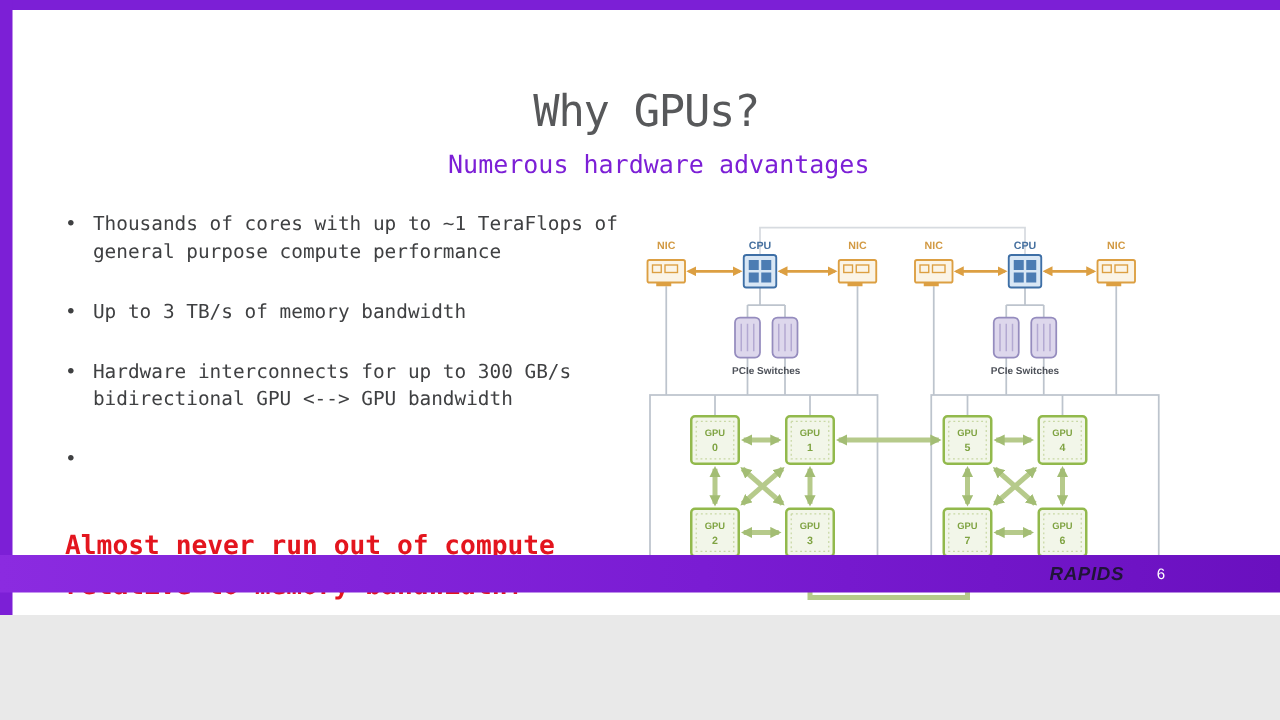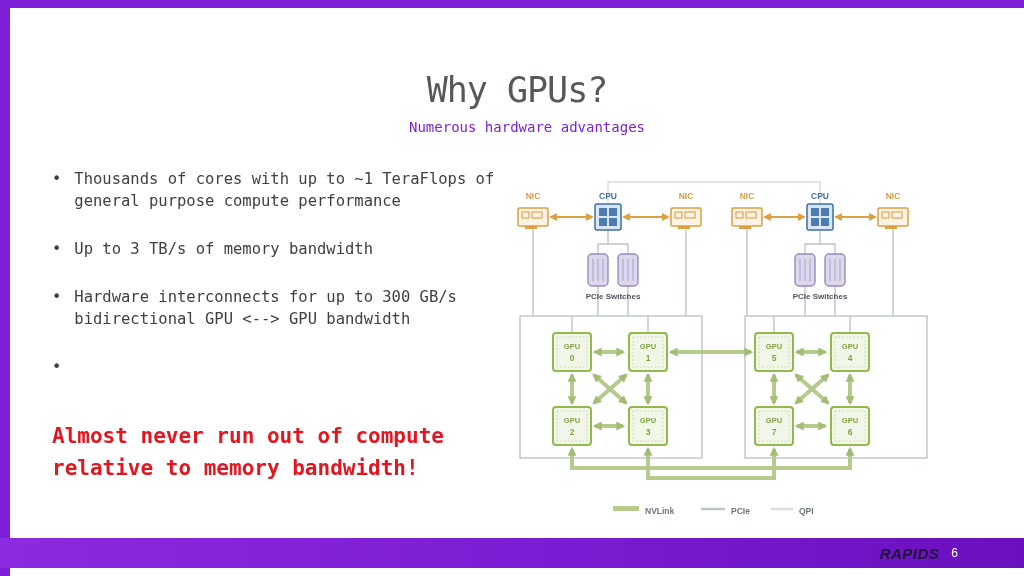--- a/index.html
+++ b/index.html
@@ -1,37 +1,37 @@
 <!DOCTYPE html>
 <html style="--accent: #7c1fd6; --red: #e3151e; --nvlink-green: #b6ca8b; --gpu-green: #92b94c; --pcie-gray: #bdc4cd; --qpi-gray: #d7dbe0; --nic-orange: #dc9f42; --cpu-blue: #3e6fa6; --switch-purple: #958cbe;"><head>
 <meta charset="utf-8">
 <style>
   :root{
     --accent:#7c1fd6;
     --red:#e3151e;
   }
   html,body{margin:0;padding:0;background:#e9e9e9;}
   .slide{
-    position:relative;width:1024px;height:576px;background:#ffffff;
+    position:relative;width:1024px;height:492px;background:#ffffff;
     font-family:"DejaVu Sans Mono",monospace;overflow:hidden;
   }
   .strip-top{position:absolute;top:0;left:0;width:1024px;height:8px;background:var(--accent);}
   .strip-left{position:absolute;top:0;left:0;width:10px;height:576px;background:var(--accent);}
   .footer{
-    position:absolute;bottom:8px;left:0;width:1024px;height:30px;box-sizing:border-box;
+    position:absolute;bottom:18px;left:0;width:1024px;height:30px;box-sizing:border-box;
     background:linear-gradient(90deg,#8b2be0 0%,#7a1cd3 55%,#6a10bf 100%);
-    display:flex;align-items:center;justify-content:flex-end;gap:12px;padding-right:66px;
+    display:flex;align-items:center;justify-content:flex-end;gap:26px;padding-right:92px;
   }
   .brand{font-family:"Liberation Sans",sans-serif;font-weight:bold;font-style:italic;
          color:#201438;font-size:15px;letter-spacing:.5px;}
   .page-num{font-family:"Liberation Sans",sans-serif;color:#ffffff;font-size:12px;}
 
   .title-wrap{position:absolute;left:10px;right:0;top:70px;text-align:center;}
   .title{font-size:35px;color:#57585a;letter-spacing:-1px;}
-  .subtitle{margin-top:9px;font-size:14px;color:var(--accent);margin-left:20px;}
+  .subtitle{margin-top:9px;font-size:20px;color:var(--accent);margin-left:20px;}
 
   .bullets{position:absolute;left:52px;top:168px;width:454px;}
   .bullet{display:flex;gap:13px;margin-bottom:26px;font-size:15.5px;line-height:1.42;color:#3f4042;}
   .bullet .dot{flex:0 0 auto;}
   .highlight{position:absolute;left:52px;top:421px;width:454px;font-size:21px;
              font-weight:bold;color:var(--red);line-height:1.5;}
 
   .diagram{position:absolute;left:505px;top:178px;width:480px;height:348px;}
 
   

